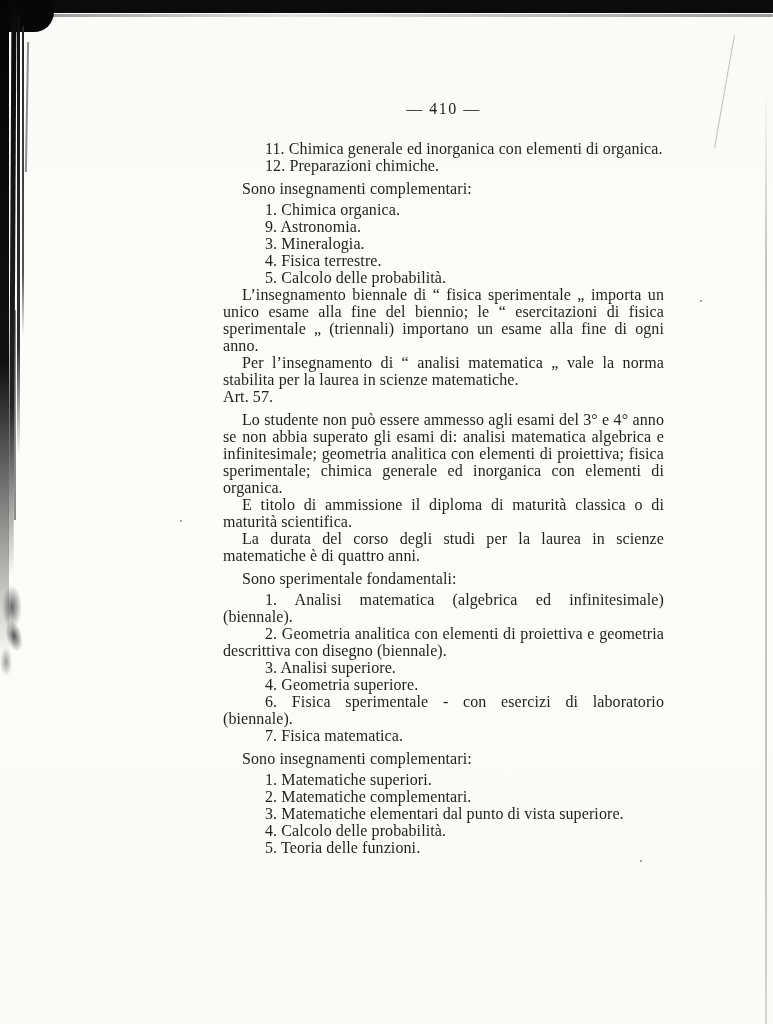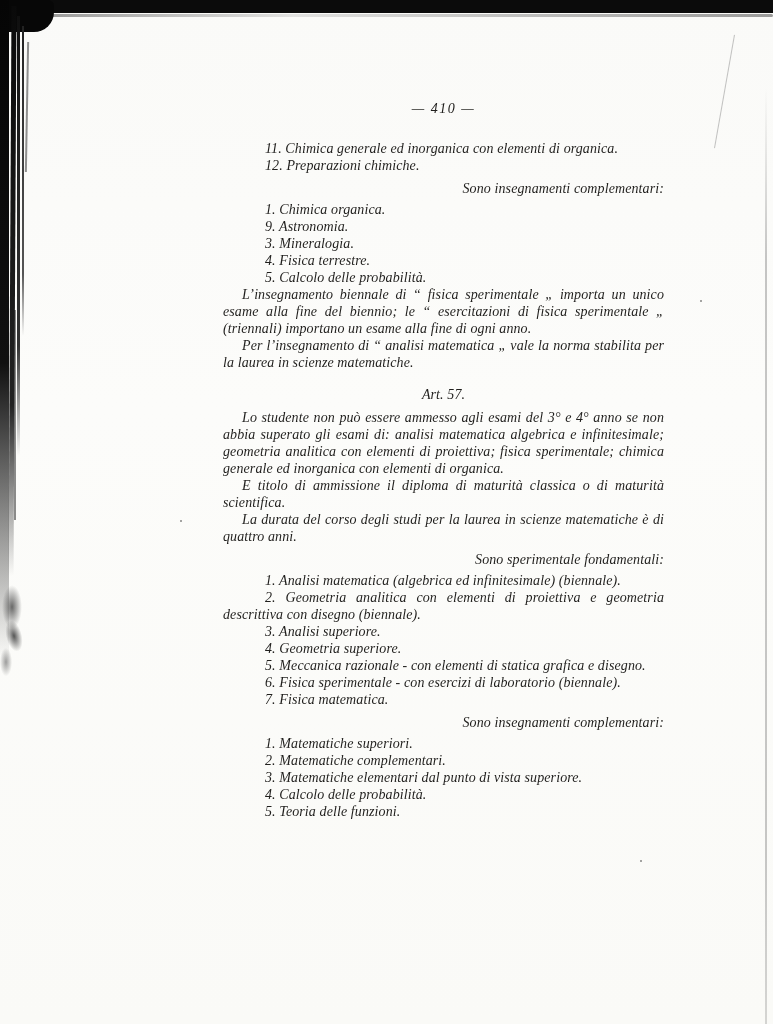--- a/index.html
+++ b/index.html
@@ -57,31 +57,30 @@
   }
   .speck { position: absolute; background: rgba(40,40,40,.55); border-radius: 50%; }
   .sp1 { left: 700px; top: 300px; width: 2px; height: 2px; }
   .sp2 { left: 180px; top: 520px; width: 2px; height: 2px; }
   .sp3 { left: 640px; top: 860px; width: 2px; height: 2px; }
 
   
   .content {
     position: absolute;
     left: 223px; top: 100px; width: 441px;
-    font-size: 14px;
+    font-size: 16px;
     line-height: 17px;
     color: #201f1d;
     letter-spacing: .1px;
-    font-style: italic;
   }
   .page-number { text-align: center; margin-bottom: 23px; letter-spacing: 1.5px; }
   .list-item   { text-align: justify; text-indent: 42px; }
   .para        { text-align: justify; text-indent: 19px; }
-  .intro       { text-align: right; text-indent: 19px; margin: 6px 0 4px 0; }
-  .art-title   { text-align: center; margin: 15px 0 6px 0; }
+  .intro       { text-align: left; text-indent: 19px; margin: 6px 0 4px 0; }
+  .art-title   { text-align: left; margin: 0 0 6px 0; }
 </style>
 </head>
 <body>
 
 <div class="page">
 
   <div class="scan-top-bar"></div>
   <div class="scan-left-edge">
     <span class="st s-blob"></span>
     <span class="st s1"></span>
@@ -121,21 +120,20 @@
     <p class="para">Lo studente non può essere ammesso agli esami del 3° e 4° anno se non abbia superato gli esami di: analisi matematica algebrica e infinitesimale; geometria analitica con elementi di proiettiva; fisica sperimentale; chimica generale ed inorganica con elementi di organica.</p>
 
     <p class="para">E titolo di ammissione il diploma di maturità classica o di maturità scientifica.</p>
     <p class="para">La durata del corso degli studi per la laurea in scienze matematiche è di quattro anni.</p>
 
     <p class="intro">Sono sperimentale fondamentali:</p>
     <p class="list-item">1. Analisi matematica (algebrica ed infinitesimale) (biennale).</p>
     <p class="list-item">2. Geometria analitica con elementi di proiettiva e geometria descrittiva con disegno (biennale).</p>
     <p class="list-item">3. Analisi superiore.</p>
     <p class="list-item">4. Geometria superiore.</p>
-    <p class="list-item">5. Meccanica razionale - con elementi di statica grafica e disegno.</p>
     <p class="list-item">6. Fisica sperimentale - con esercizi di laboratorio (biennale).</p>
     <p class="list-item">7. Fisica matematica.</p>
 
     <p class="intro">Sono insegnamenti complementari:</p>
     <p class="list-item">1. Matematiche superiori.</p>
     <p class="list-item">2. Matematiche complementari.</p>
     <p class="list-item">3. Matematiche elementari dal punto di vista superiore.</p>
     <p class="list-item">4. Calcolo delle probabilità.</p>
     <p class="list-item">5. Teoria delle funzioni.</p>
 

